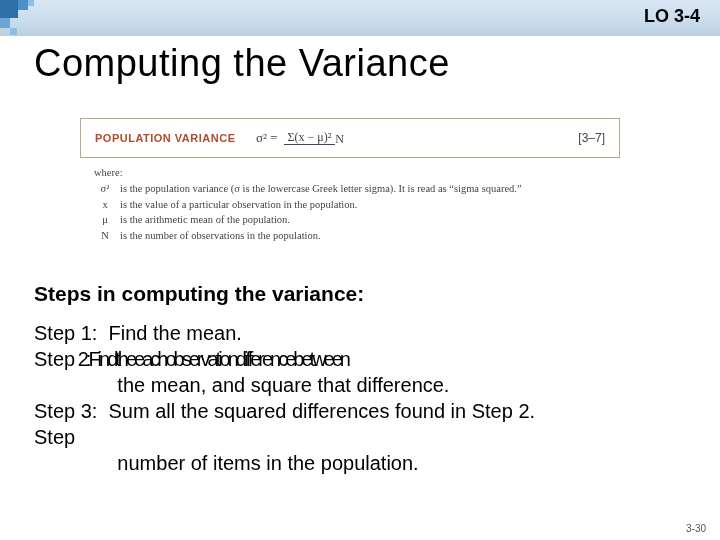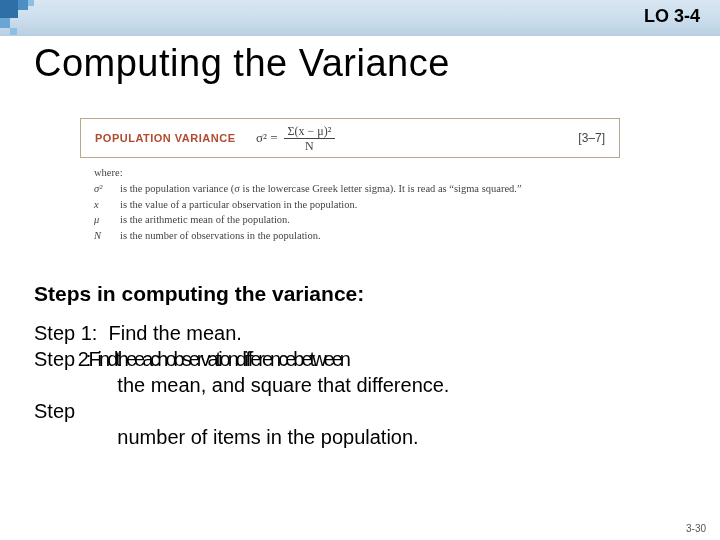--- a/index.html
+++ b/index.html
@@ -12,27 +12,27 @@
   .corner-deco .sq.b { left:18px; top:0; width:10px; height:10px; background:#4d8fc3;}
   .corner-deco .sq.c { left:0; top:18px; width:10px; height:10px; background:#6aa6d4;}
   .corner-deco .sq.d { left:28px; top:0; width:6px; height:6px; background:#8cbfe3;}
   .corner-deco .sq.e { left:10px; top:28px; width:7px; height:7px; background:#8cbfe3;}
   .lo { position: absolute; top:6px; right:20px; font-weight:700; font-size:18px; color:#000; }
   .title { position:absolute; top:42px; left:34px; font-size:38px; font-weight:400; color:#000; letter-spacing:0.5px; }
   .formula-box { position:absolute; top:118px; left:80px; width:540px; border:1px solid #b8a98d; }
   .formula-row { display:flex; align-items:center; height:38px; }
   .formula-label { color:#b14a2f; font-weight:700; font-size:11px; letter-spacing:0.5px; padding-left:14px; width:175px; }
   .formula-eq { font-family: Georgia, 'Times New Roman', serif; font-size:13px; color:#444; display:flex; align-items:center; gap:6px; flex:1; }
-  .frac { display:inline-flex; flex-direction:column; align-items:center; line-height:1; }
+  .frac { display:inline-flex; flex-direction:row; align-items:center; line-height:1; }
   .frac .num { border-bottom:1px solid #444; padding:0 4px 1px 4px; font-size:12px;}
   .frac .den { padding-top:1px; font-size:12px;}
   .formula-ref { padding-right:14px; color:#444; font-size:12px; font-family: Liberation Sans, sans-serif;}
   .where { position:absolute; top:165px; left:94px; font-size:10.5px; font-family: Georgia,'Times New Roman',serif; color:#444; line-height:1.5; }
   .where-row { display:flex; }
-  .where-sym { width:26px; text-align:left; padding-right:4px; font-style:italic;}
+  .where-sym { width:26px; text-align:center; padding-right:4px; }
   .where-txt { max-width:470px;}
   .steps-hdr { position:absolute; top:282px; left:34px; font-size:21px; font-weight:700; }
   .steps { position:absolute; top:320px; left:34px; right:30px; font-size:20px; line-height:1.3; }
   .steps .line { white-space:pre; min-height:26px; }
   .garbled { letter-spacing:-3px; }
   .footer { position:absolute; bottom:6px; right:14px; font-size:10px; color:#555;}
 </style>
 </head>
 <body>
 
@@ -83,18 +83,19 @@
         <div class="where-txt">is the number of observations in the population.</div>
       </div>
   </div>
 
   <div class="steps-hdr">Steps in computing the variance:</div>
 
   <div class="steps">
     <div class="line">Step 1:  Find the mean.</div>
     <div class="line"><span>Step</span><span class="garbled"> 2:Findtheeachobservationdifferencebetween</span></div>
     <div class="line">               the mean, and square that difference.</div>
+    <div class="line">Step 3:  Sum all the squared differences found in Step 2.</div>
     <div class="line">Step</div>
     <div class="line">               number of items in the population.</div>
   </div>
 
   <div class="footer">3-30</div>
 </div>
 
 </body></html>

